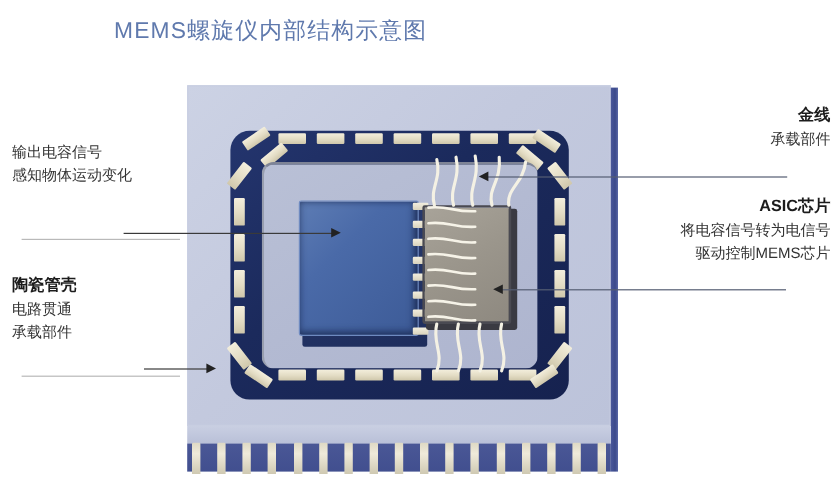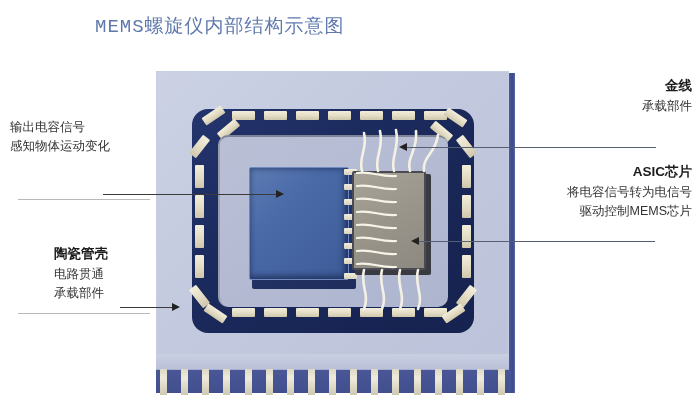--- a/index.html
+++ b/index.html
@@ -14,21 +14,21 @@
     overflow: hidden;
     font-family: "Liberation Sans", "DejaVu Sans", sans-serif;
     -webkit-font-smoothing: antialiased;
   }
 
   
   #page-title {
     position: absolute;
     left: 95px;
     top: 13px;
-    font-family: Liberation Mono, monospace;
+    font-family: Liberation Sans, sans-serif;
     font-size: 19px;
     letter-spacing: 1px;
     color: #5f79ad;
     white-space: nowrap;
   }
 
   
   #diagram-stage {
     position: absolute;
     left: 156px;
@@ -319,28 +319,28 @@
     </svg>
   </div>
 </div>
 
 <div class="callout left" style="top:118px;">
   <div class="line">输出电容信号</div>
   <div class="line">感知物体运动变化</div>
 </div>
 <div class="rule" style="left:18px; top:199px; width:132px;"></div>
 
-<div class="callout left" style="top:244px;margin-left:44px;">
+<div class="callout left" style="top:228px;">
   <div class="title">陶瓷管壳</div>
   <div class="line">电路贯通</div>
   <div class="line">承载部件</div>
 </div>
 <div class="rule" style="left:18px; top:313px; width:132px;"></div>
 
-<div class="callout right" style="top:76px;">
+<div class="callout right" style="top:86px;">
   <div class="title">金线</div>
   <div class="line">承载部件</div>
 </div>
 
 <div class="callout right" style="top:162px;">
   <div class="title">ASIC芯片</div>
   <div class="line">将电容信号转为电信号</div>
   <div class="line">驱动控制MEMS芯片</div>
 </div>
 

